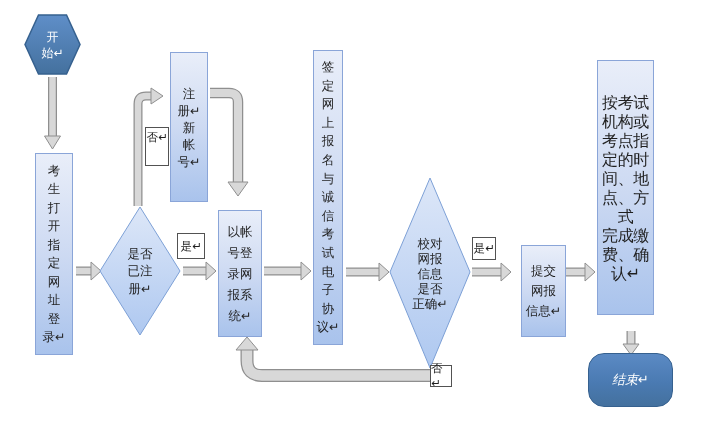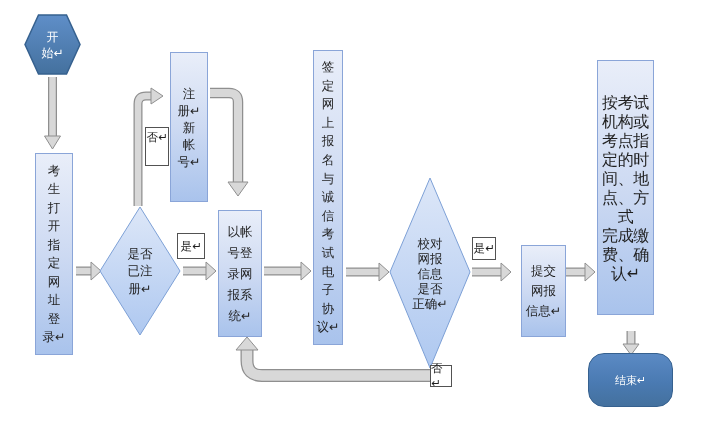--- a/index.html
+++ b/index.html
@@ -188,21 +188,21 @@
   </div>
   <div class="overlay" style="left:390px;top:178px;width:80px;height:190px;">
     <span class="txt" style="font-size:12.5px;line-height:15px;">校对
 网报
 信息
 是否
 正确↵</span>
   </div>
 
   <div class="endnode" style="left:588px;top:353px;width:85px;height:54px;">
-    <span class="wtxt" style="font-size:11px;">结束↵</span>
+    <span class="wtxt" style="font-size:13px;font-style:italic;">结束↵</span>
   </div>
 
   <div class="lbl" style="left:145px;top:127px;width:24px;height:39px;align-items:flex-start;padding-top:2px;">
     <span class="txt">否↵</span>
   </div>
   <div class="lbl" style="left:177px;top:233px;width:28px;height:26px;align-items:center;">
     <span class="txt">是↵</span>
   </div>
   <div class="lbl" style="left:472px;top:237px;width:24px;height:23px;align-items:center;">
     <span class="txt">是↵</span>

